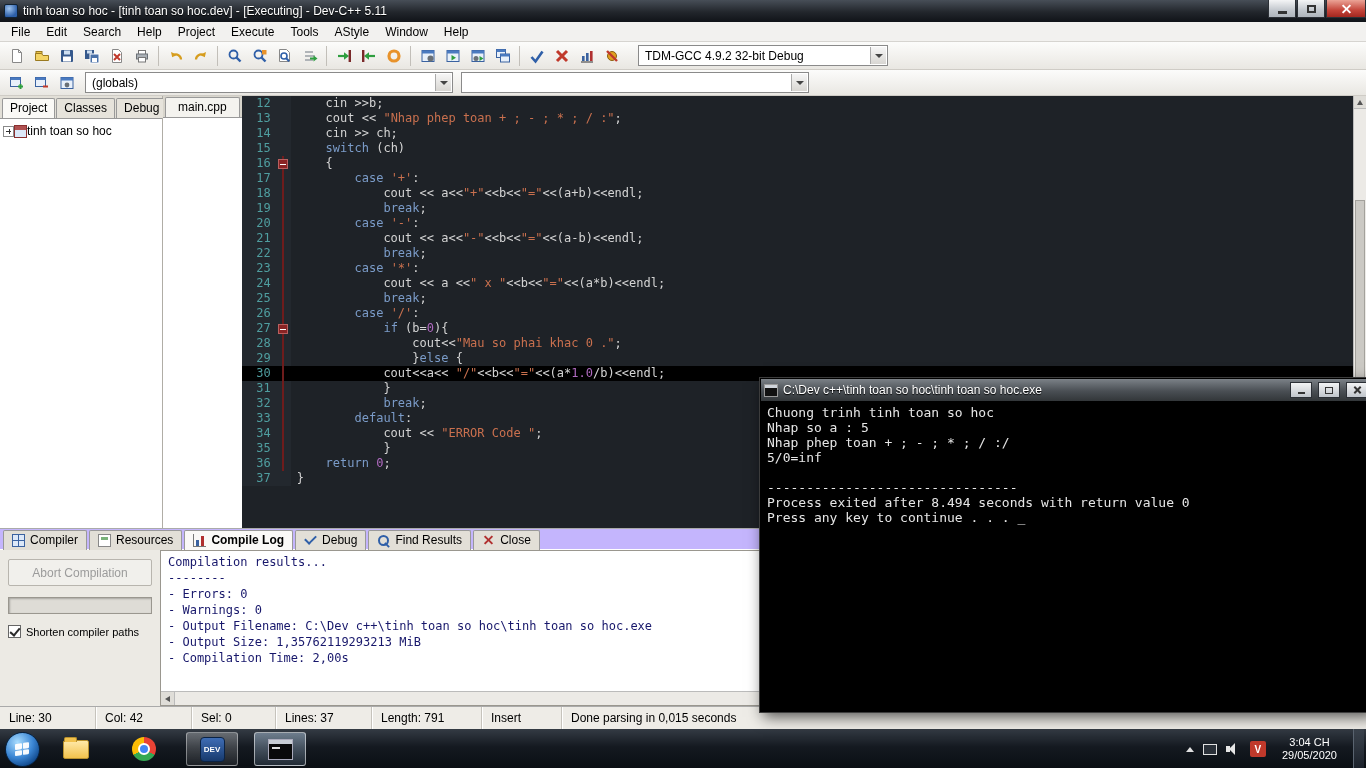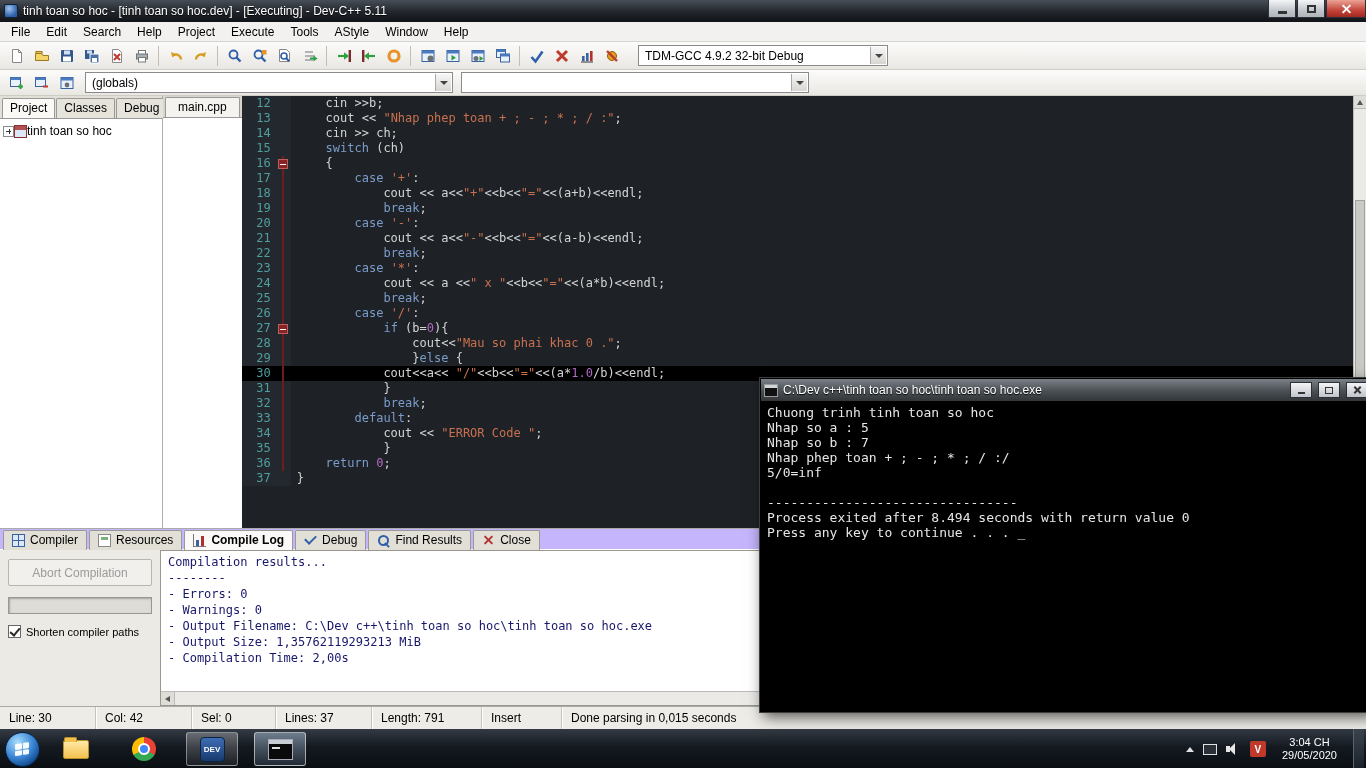--- a/index.html
+++ b/index.html
@@ -523,21 +523,20 @@
     <span class="cbtn">
         <span class="cg-max"></span>
       </span>
     <span class="cbtn">
         <span class="cg-x"></span>
       </span>
   </div>
   <div class="cbody">
       <div class="cline">Chuong trinh tinh toan so hoc</div>
       <div class="cline">Nhap so a : 5</div>
-      <div class="cline">Nhap so b : 7</div>
       <div class="cline">Nhap phep toan + ; - ; * ; / :/</div>
       <div class="cline">5/0=inf</div>
       <div class="cline">&nbsp;</div>
       <div class="cline">--------------------------------</div>
       <div class="cline">Process exited after 8.494 seconds with return value 0</div>
       <div class="cline">Press any key to continue . . . _</div>
     </div>
 </div>
 
 <div class="taskbar">

